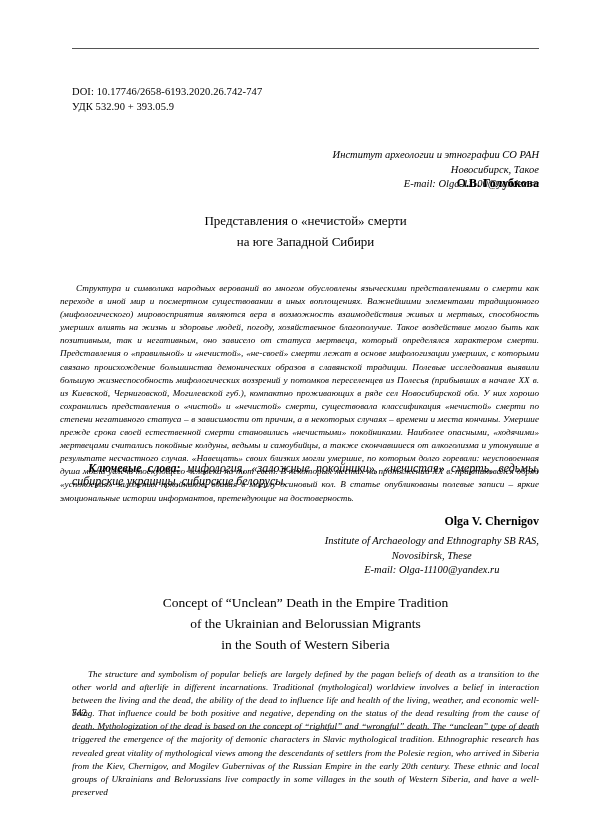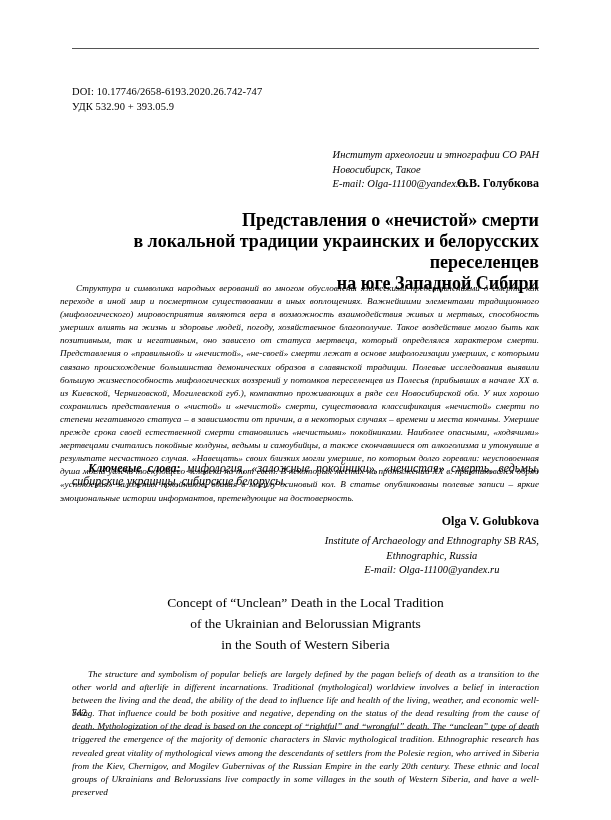--- a/index.html
+++ b/index.html
@@ -54,33 +54,34 @@
     right: 72px;
     font-size: 12px;
     font-weight: bold;
     text-align: right;
     margin-top: 48px;
   }
   .affil-ru {
     position: absolute;
     top: 148px;
     right: 72px;
+    text-align: right;
     font-style: italic;
     font-size: 10.5px;
     line-height: 14.5px;
   }
 
   .title-ru {
     position: absolute;
     top: 210px;
     left: 72px;
     right: 72px;
-    text-align: right;
-    font-size: 18px;
-    font-weight: bold;
+    text-align: center;
+    font-size: 13px;
+    font-weight: normal;
     line-height: 21px;
   }
 
   .abstract-ru {
     position: absolute;
     top: 282px;
     left: 60px;
     right: 72px;
     font-style: italic;
     font-size: 9.2px;
@@ -166,41 +167,40 @@
   <div class="author-ru">О.В. Голубкова</div>
 
   <div class="affil-ru">
     <div>Институт археологии и этнографии СО РАН</div>
     <div>Новосибирск, Такое</div>
     <div>E-mail: Olga-11100@yandex.ru</div>
   </div>
 
   <div class="title-ru">
     <div>Представления о «нечистой» смерти</div>
-    <div>в локальной традиции украинских и белорусских переселенцев</div>
     <div>на юге Западной Сибири</div>
   </div>
 
   <div class="abstract-ru">Структура и символика народных верований во многом обусловлены языческими представлениями о смерти как переходе в иной мир и посмертном существовании в иных воплощениях. Важнейшими элементами традиционного (мифологического) мировосприятия являются вера в возможность взаимодействия живых и мертвых, способность умерших влиять на жизнь и здоровье людей, погоду, хозяйственное благополучие. Такое воздействие могло быть как позитивным, так и негативным, оно зависело от статуса мертвеца, который определялся характером смерти. Представления о «правильной» и «нечистой», «не-своей» смерти лежат в основе мифологизации умерших, с которыми связано происхождение большинства демонических образов в славянской традиции. Полевые исследования выявили большую жизнеспособность мифологических воззрений у потомков переселенцев из Полесья (прибывших в начале XX в. из Киевской, Черниговской, Могилевской губ.), компактно проживающих в ряде сел Новосибирской обл. У них хорошо сохранились представления о «чистой» и «нечистой» смерти, существовала классификация «нечистой» смерти по степени негативного статуса – в зависимости от причин, а в некоторых случаях – времени и места кончины. Умершие прежде срока своей естественной смерти становились «нечистыми» покойниками. Наиболее опасными, «ходячими» мертвецами считались покойные колдуны, ведьмы и самоубийцы, а также скончавшиеся от алкоголизма и утонувшие в результате несчастного случая. «Навещать» своих близких могли умершие, по которым долго горевали: неусповоенная душа могла увлечь тоскующего человека на тот свет. В некоторых местах на протяжении XX в. практиковался обряд «успокоения» заложных покойников, вбивая в могилу осиновый кол. В статье опубликованы полевые записи – яркие эмоциональные истории информантов, претендующие на достоверность.</div>
 
   <div class="keywords-ru">
     <b>Ключевые слова:</b>
     <span>мифология, «заложные покойники», «нечистая» смерть, ведьмы, сибирские украинцы, сибирские белорусы.</span>
   </div>
 
-  <div class="author-en">Olga V. Golubkova</div>
+  <div class="author-en">Olga V. Chernigov</div>
 
   <div class="affil-en">
     <div>Institute of Archaeology and Ethnography SB RAS,</div>
-    <div>Ethnographic, Russia</div>
+    <div>Novosibirsk, These</div>
     <div>E-mail: Olga-11100@yandex.ru</div>
   </div>
 
   <div class="title-en">
-    <div>Concept of “Unclean” Death in the Local Tradition</div>
+    <div>Concept of “Unclean” Death in the Empire Tradition</div>
     <div>of the Ukrainian and Belorussian Migrants</div>
     <div>in the South of Western Siberia</div>
   </div>
 
   <div class="abstract-en">The structure and symbolism of popular beliefs are largely defined by the pagan beliefs of death as a transition to the other world and afterlife in different incarnations. Traditional (mythological) worldview involves a belief in interaction between the living and the dead, the ability of the dead to influence life and health of the living, weather, and economic well-being. That influence could be both positive and negative, depending on the status of the dead resulting from the cause of death. Mythologization of the dead is based on the concept of “rightful” and “wrongful” death. The “unclean” type of death triggered the emergence of the majority of demonic characters in Slavic mythological tradition. Ethnographic research has revealed great vitality of mythological views among the descendants of settlers from the Polesie region, who arrived in Siberia from the Kiev, Chernigov, and Mogilev Gubernivas of the Russian Empire in the early 20th century. These ethnic and local groups of Ukrainians and Belorussians live compactly in some villages in the south of Western Siberia, and have a well-preserved</div>
 
   <div class="page-number">742</div>
 
   <div class="bottom-rule"></div>
 

